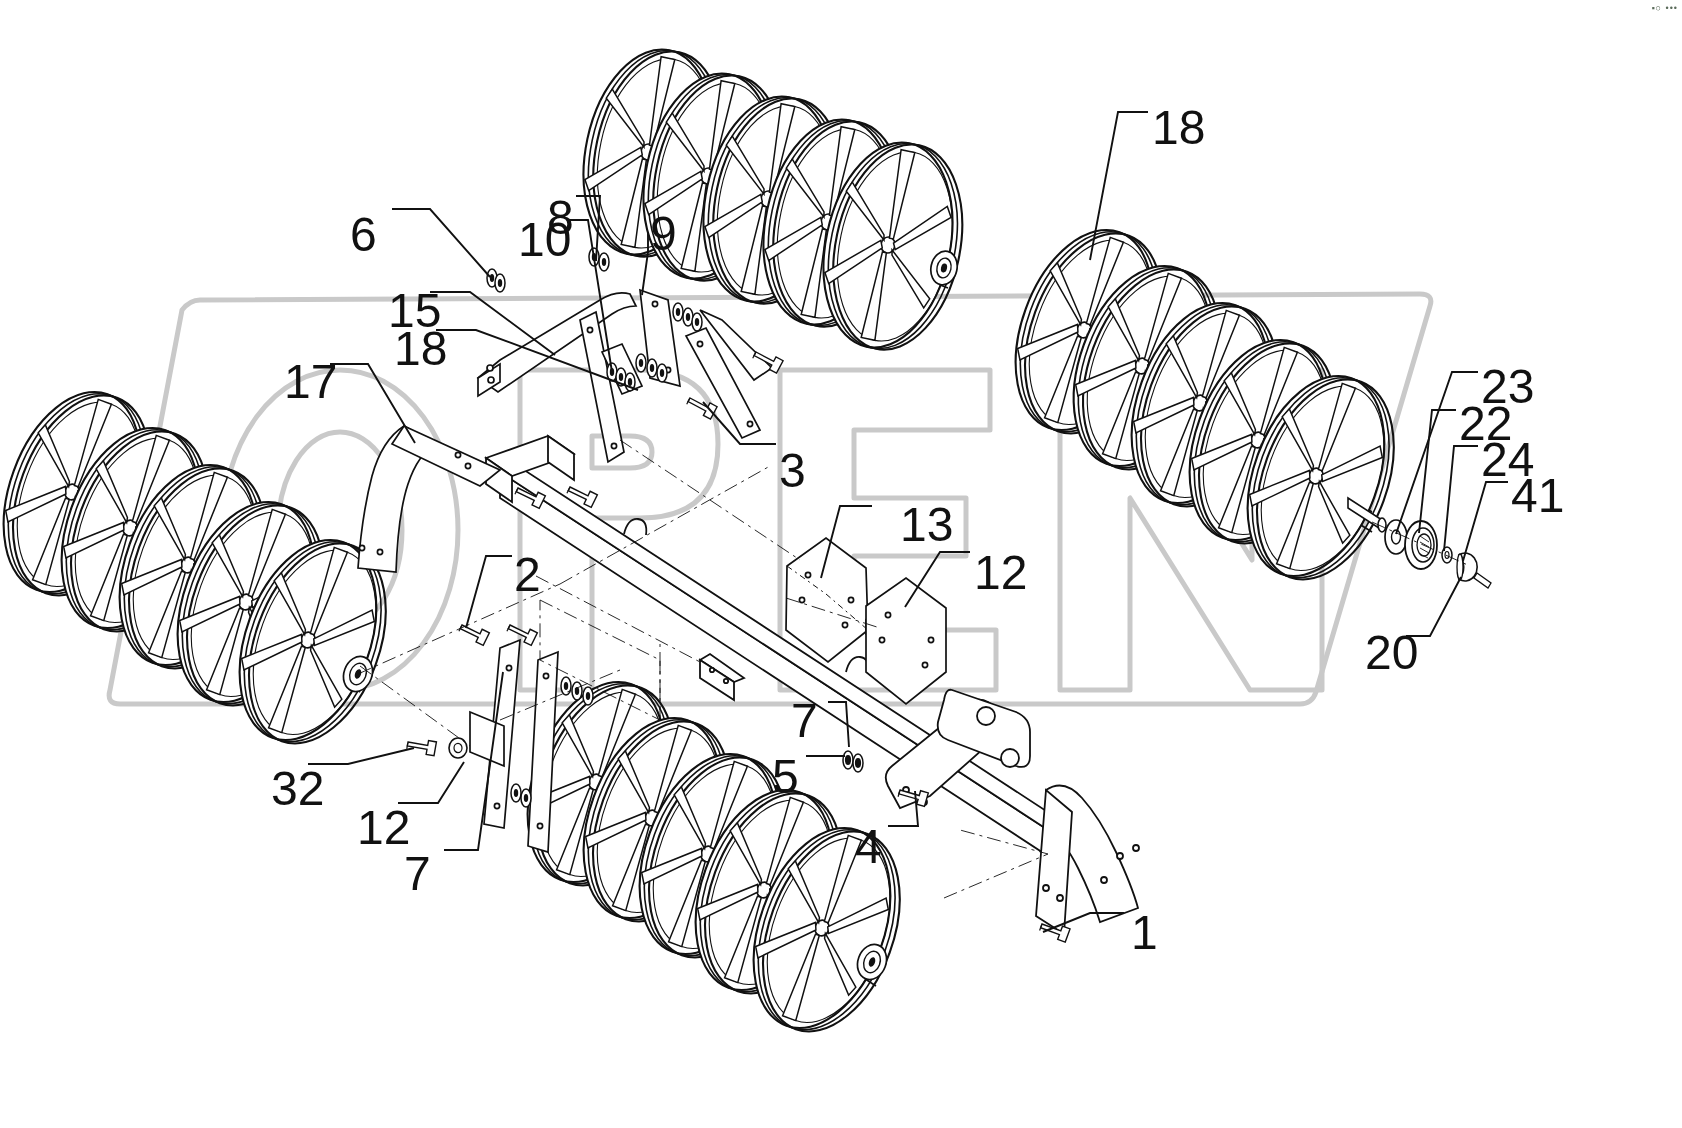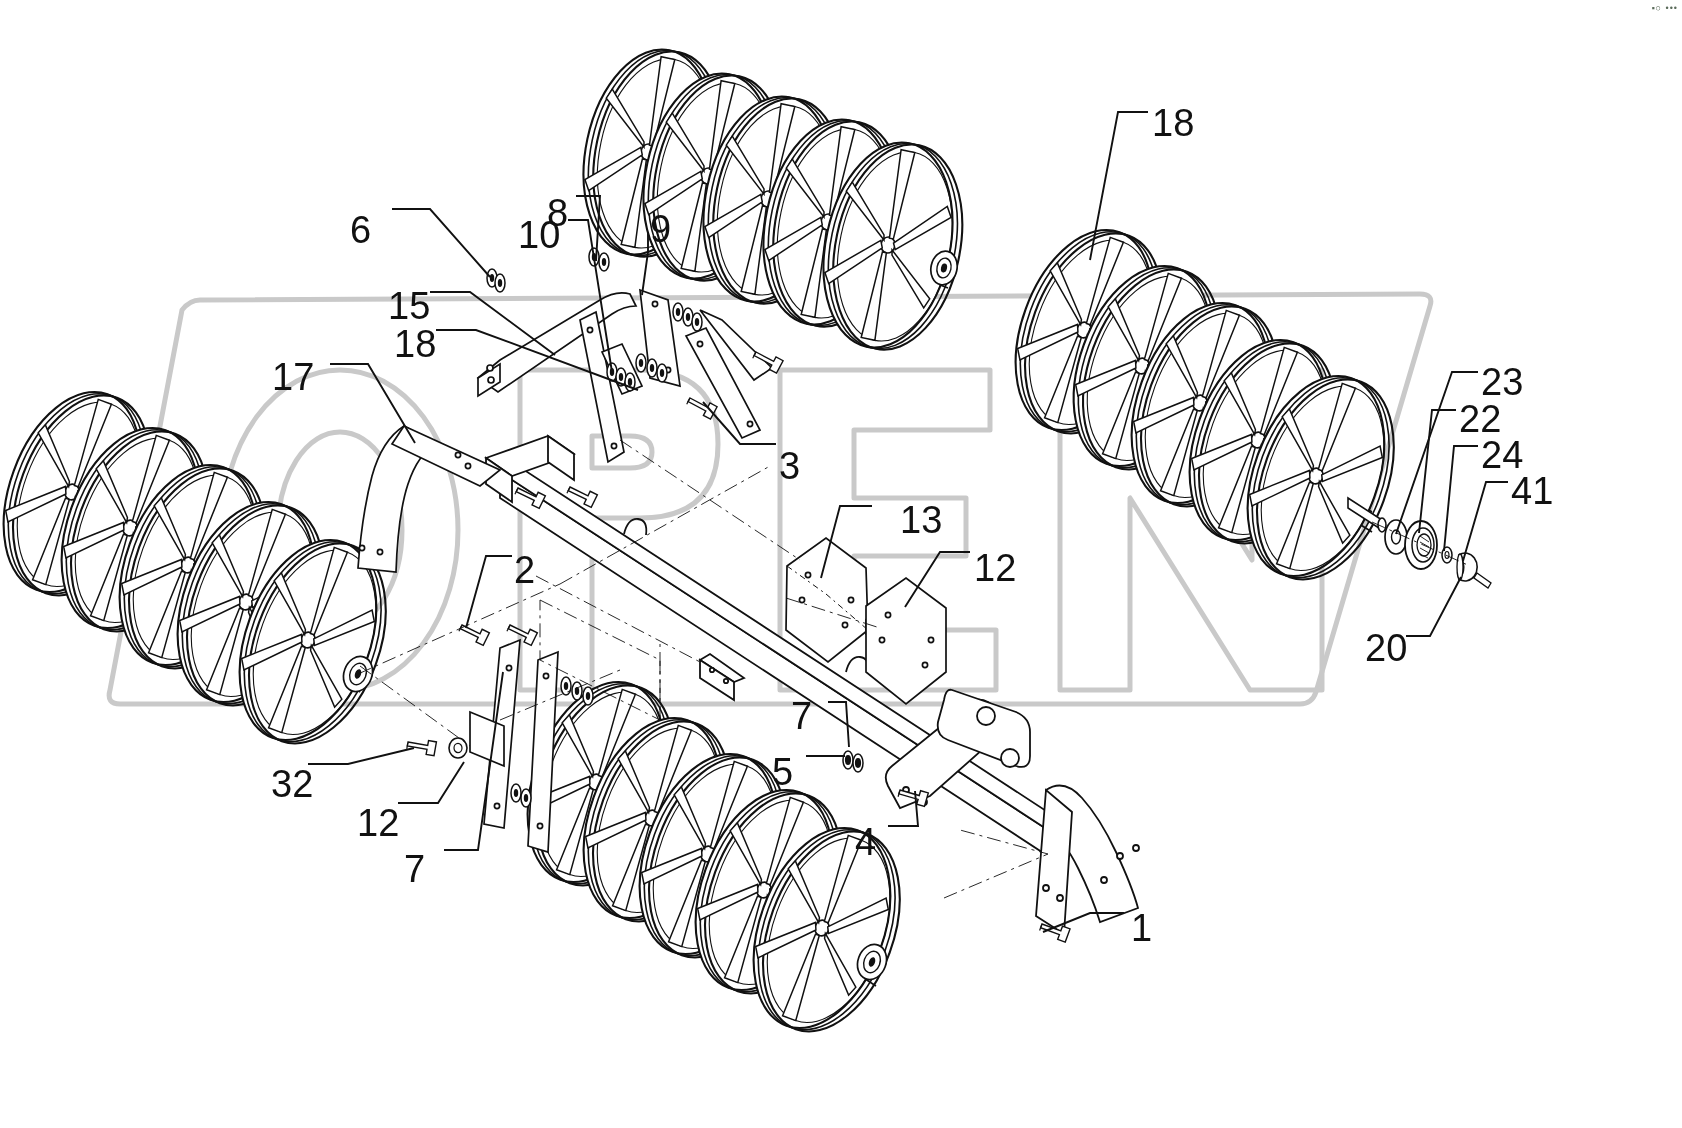--- a/index.html
+++ b/index.html
@@ -2,21 +2,21 @@
 <html><head>
 <meta charset="utf-8">
 <title>Parts Diagram</title>
 <style>
   html,body{margin:0;padding:0;background:#ffffff;}
   body{width:1682px;height:1128px;position:relative;overflow:hidden;
        font-family:"Liberation Sans", sans-serif;}
   #stage{position:absolute;left:0;top:0;width:1682px;height:1128px;}
   #stage svg{position:absolute;left:0;top:0;}
   .lbl{position:absolute;font-family:"Liberation Sans",sans-serif;
-       font-size:38px;font-weight:400;color:#111;letter-spacing:0px;
+       font-size:48px;font-weight:400;color:#111;letter-spacing:0px;
        line-height:1;white-space:nowrap;user-select:none;}
   .corner-mark{position:absolute;right:4px;top:3px;font-size:9px;color:#5a6b5a;
       letter-spacing:1px;font-family:"Liberation Sans",sans-serif;}
 </style>
 </head>
 <body>
 
 <div id="stage">
 
 <svg width="1682" height="1128" viewBox="0 0 1682 1128">
@@ -403,21 +403,21 @@
 <span class="lbl" style="left:791px;top:697px">7</span>
 <span class="lbl" style="left:547px;top:194px">8</span>
 <span class="lbl" style="left:650px;top:210px">9</span>
 <span class="lbl" style="left:518px;top:216px">10</span>
 <span class="lbl" style="left:974px;top:549px">12</span>
 <span class="lbl" style="left:357px;top:804px">12</span>
 <span class="lbl" style="left:900px;top:501px">13</span>
 <span class="lbl" style="left:404px;top:850px">7</span>
 <span class="lbl" style="left:388px;top:287px">15</span>
 <span class="lbl" style="left:394px;top:325px">18</span>
-<span class="lbl" style="left:272px;top:358px">17</span>
+<span class="lbl" style="left:284px;top:358px">17</span>
 <span class="lbl" style="left:1152px;top:104px">18</span>
 <span class="lbl" style="left:1365px;top:629px">20</span>
 <span class="lbl" style="left:1459px;top:400px">22</span>
 <span class="lbl" style="left:1481px;top:363px">23</span>
 <span class="lbl" style="left:1481px;top:436px">24</span>
 <span class="lbl" style="left:1511px;top:472px">41</span>
 <span class="lbl" style="left:271px;top:765px">32</span>
 
 <span class="corner-mark">▪○ •••</span>
 

